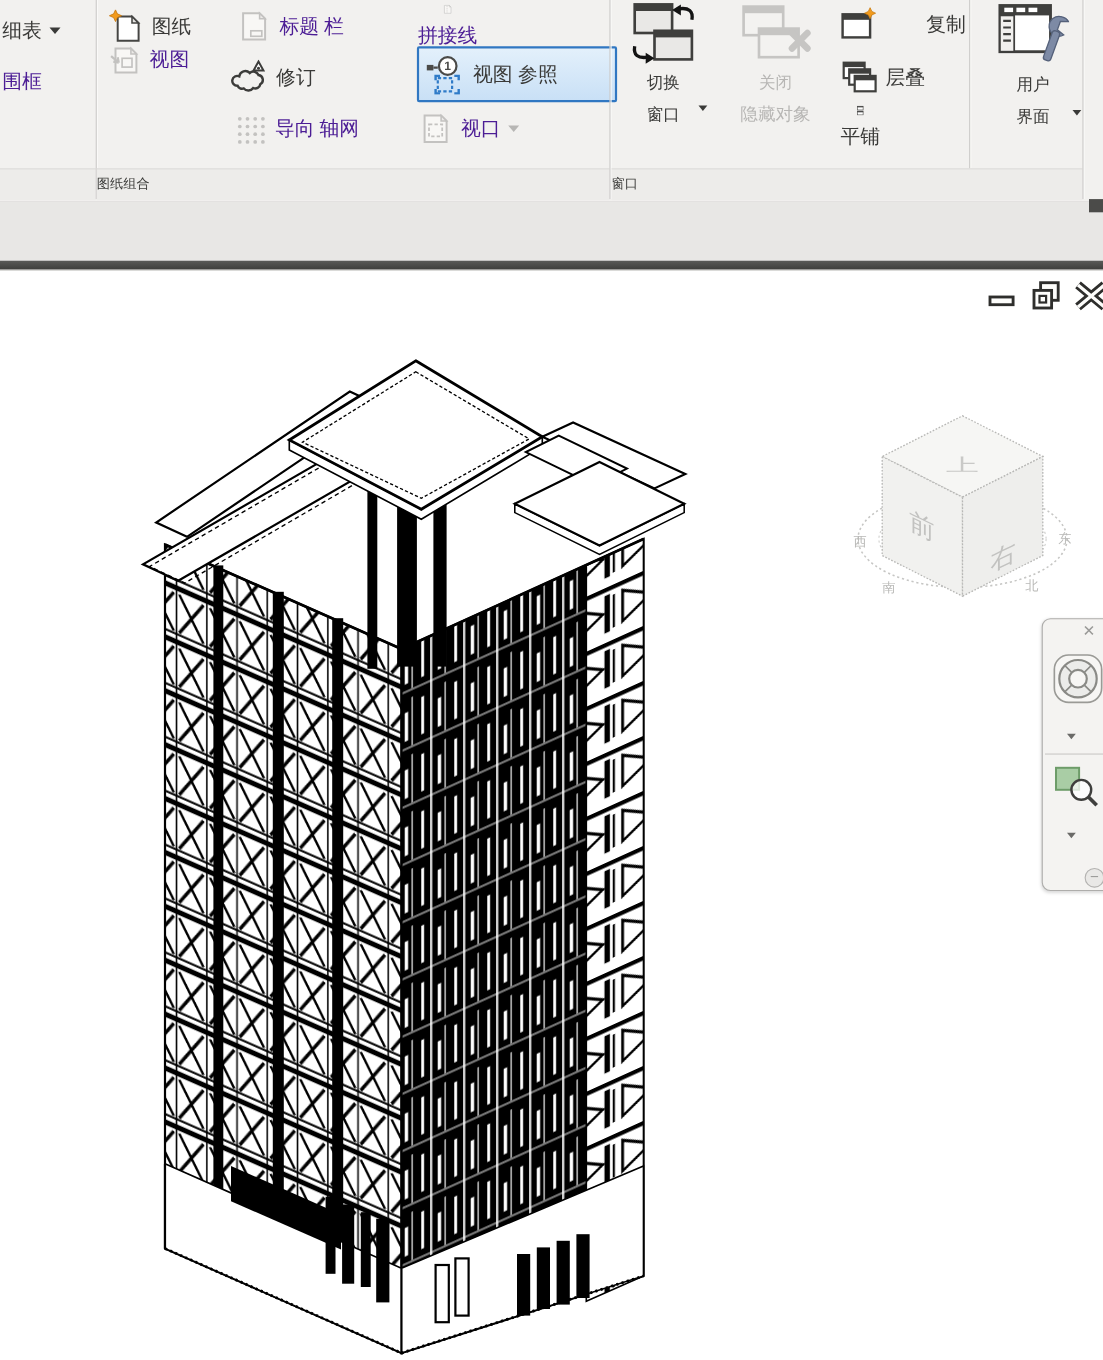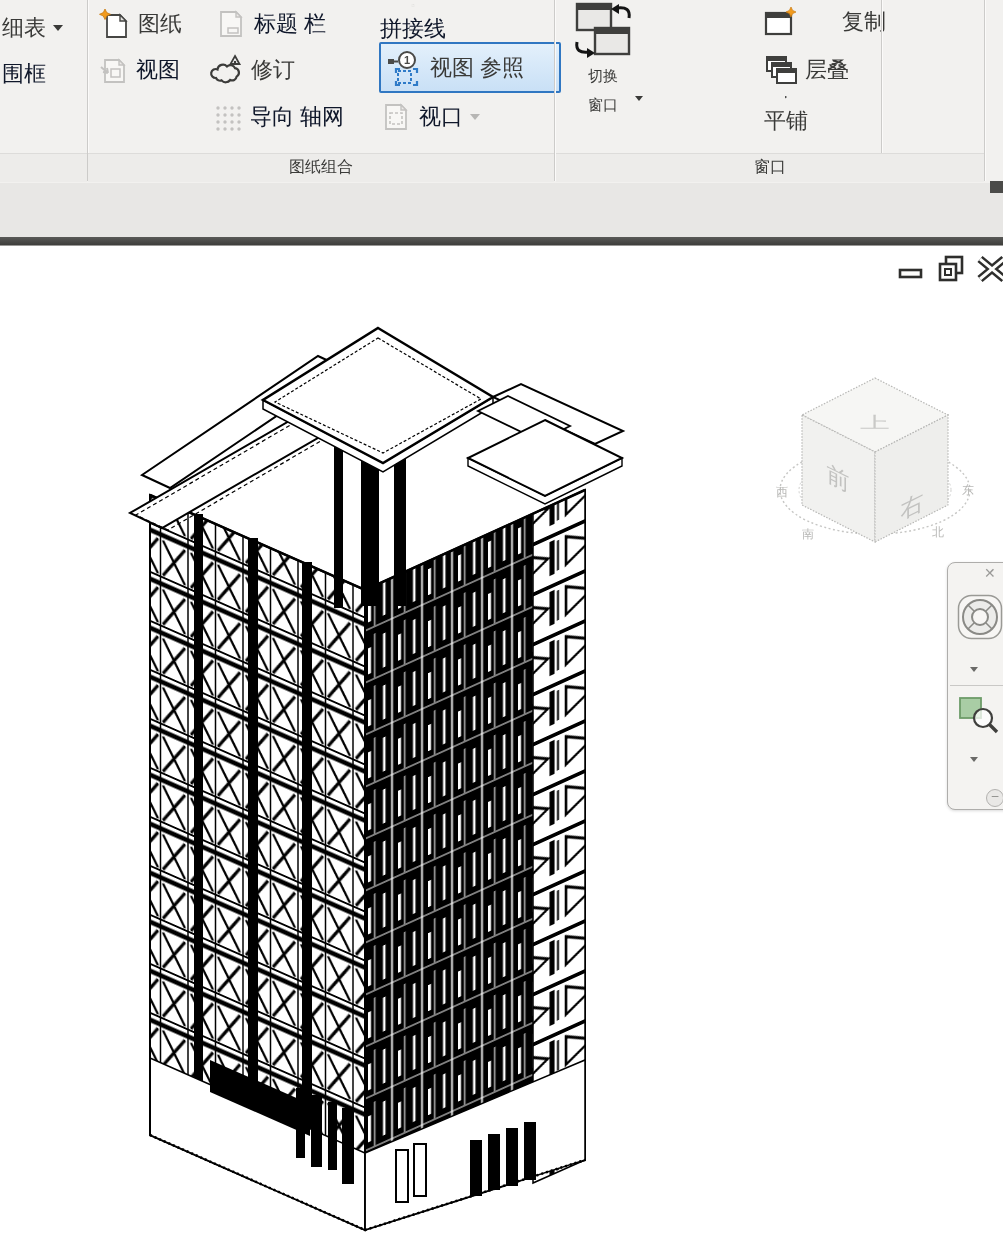--- a/index.html
+++ b/index.html
@@ -3,24 +3,24 @@
 <meta charset="utf-8">
 <style>
   html,body{margin:0;padding:0;}
   body{width:1003px;height:1236px;position:relative;overflow:hidden;background:#fff;
        font-family:"Liberation Sans","DejaVu Sans",sans-serif;color:#3a3a38;}
   
   .ribbon{position:absolute;left:0;top:0;width:1003px;height:183px;background:#f2f1ef;
           border-bottom:2px solid #c9c8c6;}
   .vsep{position:absolute;top:0;width:1px;height:181px;background:#cccbc9;box-shadow:1px 0 0 #fbfaf9;}
   .panel-title{position:absolute;top:153px;height:28px;border-top:1px solid #dddcda;
-               background:#edecea;text-align:center;font-size:16px;line-height:26px;color:#3c3c3a;}
+               background:#edecea;text-align:left;font-size:12px;line-height:26px;color:#3c3c3a;}
   .rbtn{position:absolute;display:flex;align-items:center;gap:7px;height:40px;cursor:default;}
-  .rbtn .lbl{font-size:22px;white-space:nowrap;color:#3a3a38;}
-  .rbtn.disabled .lbl{color:#0f172a;}
+  .rbtn .lbl{font-size:18px;white-space:nowrap;color:#3a3a38;}
+  .rbtn.disabled .lbl{color:#4c1d95;font-family:Liberation Serif, serif;}
   .bigbtn{position:absolute;top:0;height:150px;display:flex;flex-direction:column;align-items:center;}
   .bigbtn .lbl{font-size:15px;line-height:31px;color:#3a3a38;white-space:nowrap;}
   .bigbtn.disabled .lbl{color:#b7b6b4;}
   .selbox{background:linear-gradient(#e3f0fb,#c9e0f6);border:2px solid #3077c2;border-radius:2px;}
   .caret{width:0;height:0;border-left:5px solid transparent;border-right:5px solid transparent;
          border-top:6px solid #3a3a38;display:inline-block;}
   .caret.dis{border-top-color:#b7b6b4;}
   .caret.sm{border-left-width:4px;border-right-width:4px;border-top-width:5px;}
   
   .options-strip{position:absolute;left:0;top:183px;width:1003px;height:54px;background:#e8e7e5;}
@@ -77,21 +77,21 @@
 
   <div class="rbtn disabled" style="left:380px;top:4px;flex-direction:column;">
     <svg width="32" height="30" viewBox="0 0 32 30">
       <path d="M6 3 h15 l5 5 v19 H6 z" fill="#f8f7f5" stroke="#c3c2c0" stroke-width="1.8"></path>
       <path d="M21 3 l5 5 h-5 z" fill="#eceae8" stroke="#c3c2c0" stroke-width="1.4"></path>
       <path d="M14 5 V27" stroke="#c3c2c0" stroke-width="2" stroke-dasharray="3,2.5"></path>
     </svg>
     <span class="lbl">拼接线</span>
   </div>
 
-  <div class="rbtn disabled" style="left:97px;top:50px;">
+  <div class="rbtn disabled" style="left:97px;top:34px;">
     <svg width="32" height="30" viewBox="0 0 32 30">
       <path d="M8 5 h14 l5 5 v17 H8 z" fill="#f8f7f5" stroke="#c3c2c0" stroke-width="1.8"></path>
       <path d="M22 5 l5 5 h-5 z" fill="#eceae8" stroke="#c3c2c0" stroke-width="1.4"></path>
       <path d="M4 12 l7 6 m0 0 l-1-5 m1 5 l-5-1" stroke="#c3c2c0" stroke-width="2" fill="none"></path>
       <rect x="14" y="14" width="9" height="8" fill="none" stroke="#c3c2c0" stroke-width="1.5"></rect>
     </svg>
     <span class="lbl">视图</span>
   </div>
 
   <div class="rbtn" style="left:208px;top:50px;">
@@ -163,20 +163,31 @@
       <rect x="24" y="26" width="34" height="26" fill="#e9e8e6" stroke="#3f3f3d" stroke-width="2.4"></rect>
       <rect x="24" y="26" width="34" height="6" fill="#3f3f3d"></rect>
       <path d="M6 40 q-2 12 12 10" fill="none" stroke="#141414" stroke-width="3"></path>
       <polygon points="16,56 24,51 16,46" fill="#141414"></polygon>
     </svg>
     <span class="lbl">切换</span>
     <span class="lbl" style="margin-top:-2px;">窗口</span>
     <span class="caret sm" style="position:absolute;right:5px;top:96px;"></span>
   </div>
 
+  <div class="bigbtn disabled" style="left:650px;width:110px;">
+    <svg width="74" height="58" viewBox="0 0 74 58" style="margin-top:2px;">
+      <rect x="8" y="4" width="36" height="26" fill="#f3f2f0" stroke="#c6c5c3" stroke-width="2.4"></rect>
+      <rect x="8" y="4" width="36" height="6" fill="#c6c5c3"></rect>
+      <rect x="22" y="24" width="36" height="26" fill="#f3f2f0" stroke="#c6c5c3" stroke-width="2.4"></rect>
+      <rect x="22" y="24" width="36" height="6" fill="#c6c5c3"></rect>
+      <path d="M52 28 l14 14 M66 28 l-14 14" stroke="#c6c5c3" stroke-width="6" stroke-linecap="round"></path>
+    </svg>
+    <span class="lbl">关闭</span>
+    <span class="lbl" style="font-size:16px;margin-top:-2px;">隐藏对象</span>
+  </div>
 
   <div class="rbtn" style="left:764px;top:2px;gap:44px;">
     <svg width="34" height="32" viewBox="0 0 34 32">
       <rect x="2" y="7" width="25" height="21" fill="#fff" stroke="#3f3f3d" stroke-width="2.2"></rect>
       <rect x="2" y="7" width="25" height="5" fill="#3f3f3d"></rect>
       <path d="M27 1 l1.6 3.4 L32 6 l-3.4 1.6 L27 11 l-1.6-3.4 L22 6 l3.4-1.6 z" fill="#f29b1d" stroke="#c87a10" stroke-width="0.7"></path>
     </svg>
     <span class="lbl">复制</span>
   </div>
 
@@ -197,20 +208,38 @@
       <rect x="7" y="2" width="20" height="13" fill="#fff" stroke="#3f3f3d" stroke-width="2"></rect>
       <rect x="7" y="2" width="20" height="4" fill="#3f3f3d"></rect>
       <rect x="7" y="19" width="20" height="13" fill="#fff" stroke="#3f3f3d" stroke-width="2"></rect>
       <rect x="7" y="19" width="20" height="4" fill="#3f3f3d"></rect>
     </svg>
     <span class="lbl">平铺</span>
   </div>
 
   <div class="vsep" style="left:881px;"></div>
 
+  <div class="bigbtn" style="left:893px;width:92px;">
+    <svg width="66" height="60" viewBox="0 0 66 60" style="margin-top:2px;">
+      <rect x="3" y="3" width="46" height="42" fill="#fff" stroke="#3f3f3d" stroke-width="2.6"></rect>
+      <rect x="3" y="3" width="46" height="9" fill="#3f3f3d"></rect>
+      <rect x="7" y="5" width="8" height="4" fill="#fff"></rect>
+        <rect x="18" y="5" width="8" height="4" fill="#fff"></rect>
+        <rect x="29" y="5" width="8" height="4" fill="#fff"></rect>
+      <rect x="3" y="12" width="13" height="33" fill="#f1f0ee" stroke="#3f3f3d" stroke-width="1.6"></rect>
+      <path d="M6 17 h7 M6 23 h7 M6 29 h7 M6 35 h7" stroke="#3f3f3d" stroke-width="2"></path>
+      <g transform="rotate(20 52 34)">
+        <path d="M52 12 a9 9 0 1 0 7 15 l-7-2.5 v-8 l7-2.5 a9 9 0 0 0 -7-2" fill="#7d8aa5" stroke="#55617a" stroke-width="1.2"></path>
+        <rect x="48.5" y="26" width="7" height="28" rx="2.5" fill="#7d8aa5" stroke="#55617a" stroke-width="1.2"></rect>
+      </g>
+    </svg>
+    <span class="lbl">用户</span>
+    <span class="lbl" style="margin-top:-2px;">界面</span>
+    <span class="caret sm" style="position:absolute;right:2px;top:100px;"></span>
+  </div>
 
   <div class="panel-title" style="left:556px;width:428px;">
     <span>窗口</span>
   </div>
   <div class="vsep" style="left:984px;"></div>
 </div>
 
 <div class="options-strip"></div>
 <div class="dark-corner"></div>
 <div class="dark-band"></div>

